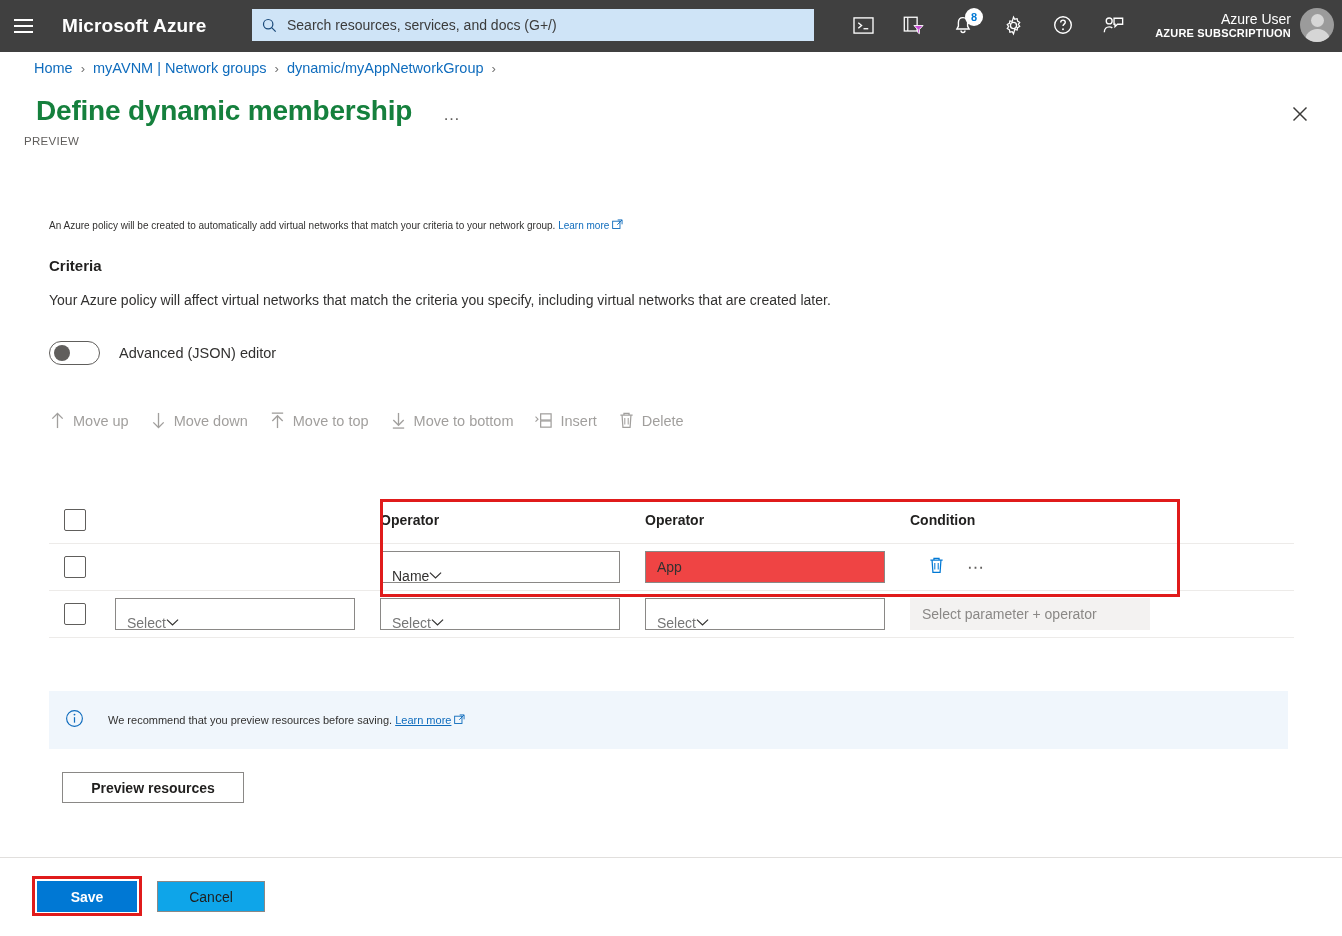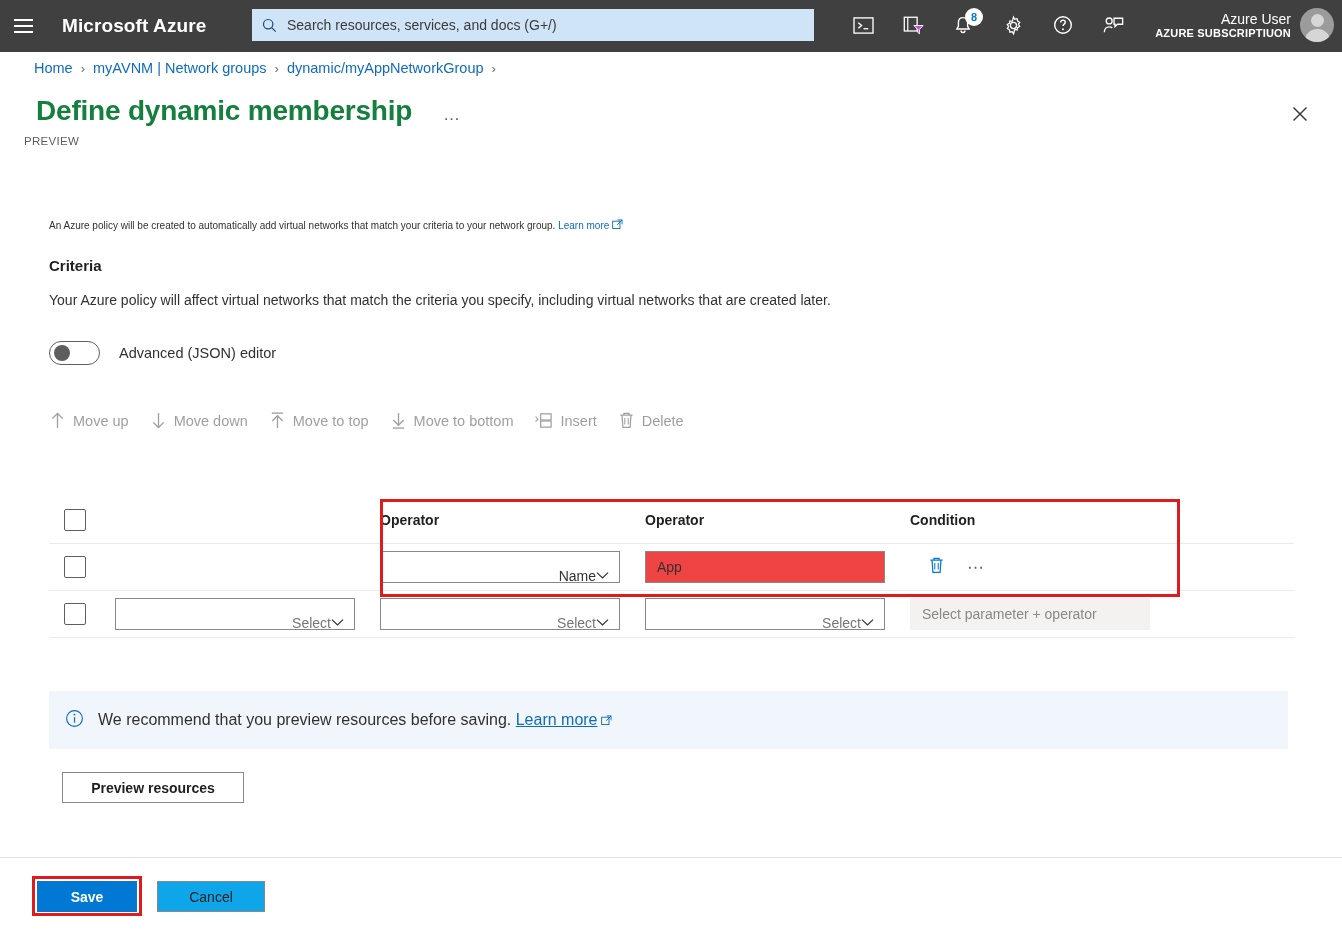--- a/index.html
+++ b/index.html
@@ -186,21 +186,21 @@
   .c-cond   { width: 265px; }
   .c-act    { width: 118px; display:flex; align-items:center; gap: 22px; padding-left: 18px;}
 
   .th {
     font-size: 14px; font-weight: 600; color: #201f1e;
   }
 
   .ddl {
     width: 240px; height: 32px;
     border: 1px solid #8a8886; background: #fff;
-    display: flex; align-items: center; justify-content: flex-end;
+    display: flex; align-items: center; justify-content: flex-start;
     padding: 17px 10px 0 11px; font-size: 14px; color: #323130;
     cursor: pointer;
   }
   .ddl.placeholder { color: #767676; }
   .txtin {
     width: 240px; height: 32px;
     border: 1px solid #8a8886; background: #ef4444;
     display: flex; align-items: center;
     padding: 0 11px; font-size: 14px; color: #323130;
     cursor: text;
@@ -220,21 +220,21 @@
   #redbox-save  { left: 32px; top: 876px; width: 110px; height: 40px; }
 
   
   .infobar {
     position: absolute; left: 49px; top: 691px;
     width: 1239px; height: 58px;
     background: #f0f6fc;
     display: flex; align-items: center; padding-left: 16px;
   }
   .infobar .txt {
-    margin-left: 14px; font-size: 16px; color: #323130;
+    margin-left: 24px; font-size: 11px; color: #323130;
   }
   .u-link { color: #0f6cbd; text-decoration: underline; cursor: pointer; }
 
   .preview-btn {
     position: absolute; left: 62px; top: 772px;
     width: 182px; height: 31px;
     border: 1px solid #8a8886; background: #fff;
     font-size: 14px; color: #201f1e; font-weight: 600;
     display: flex; align-items: center; justify-content: center;
     cursor: pointer;

